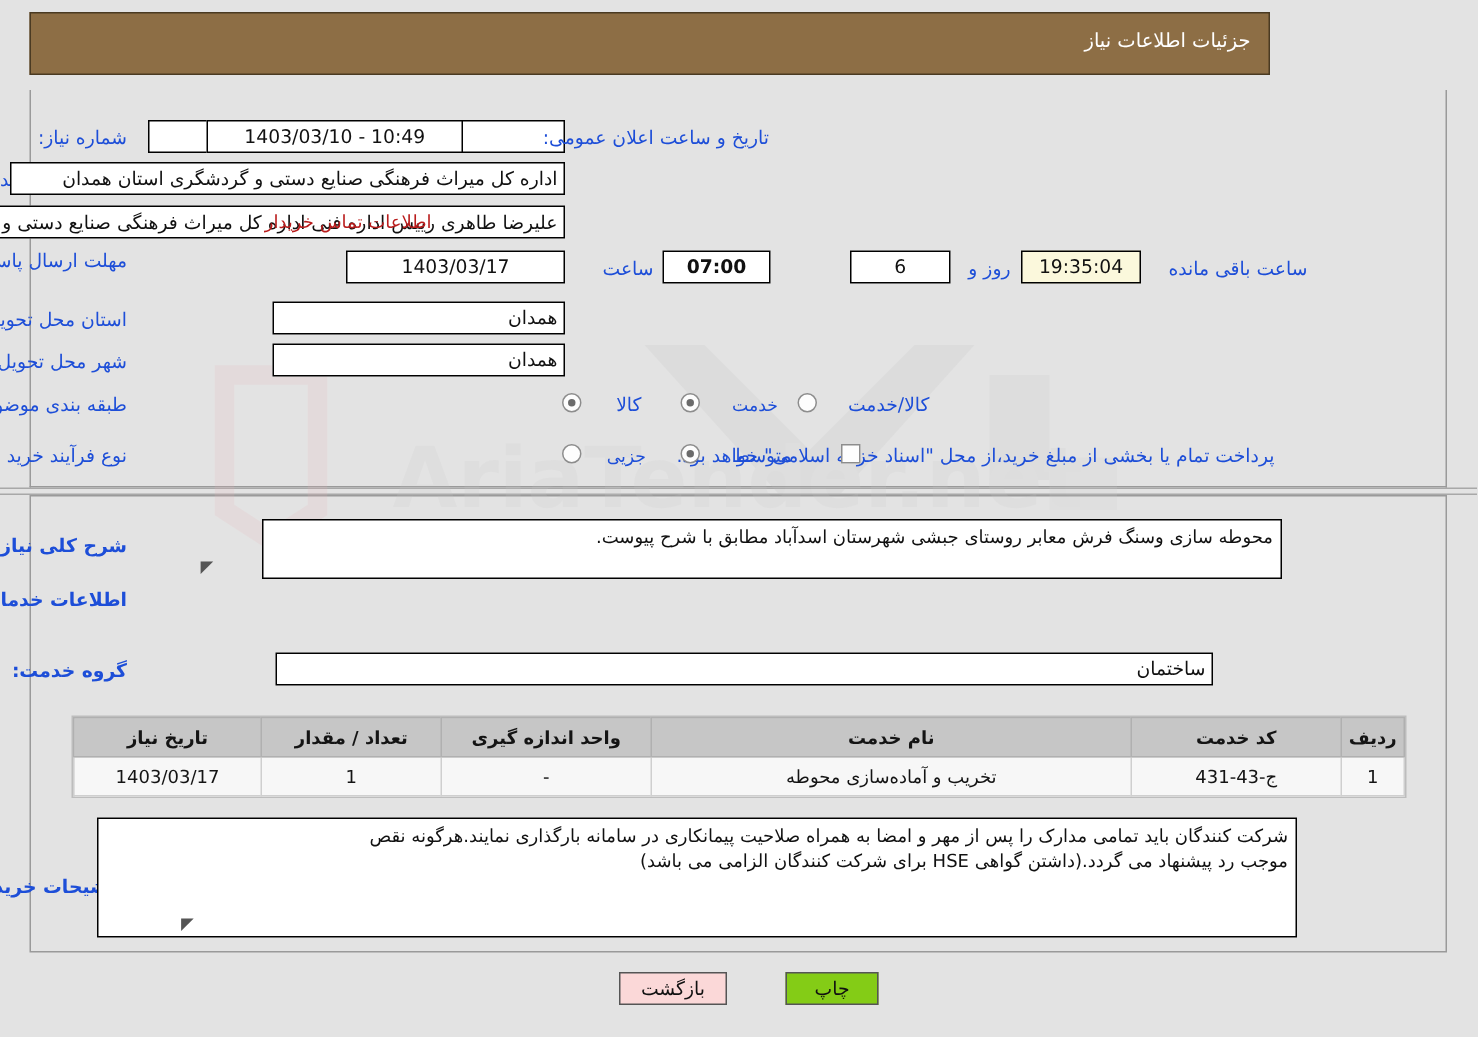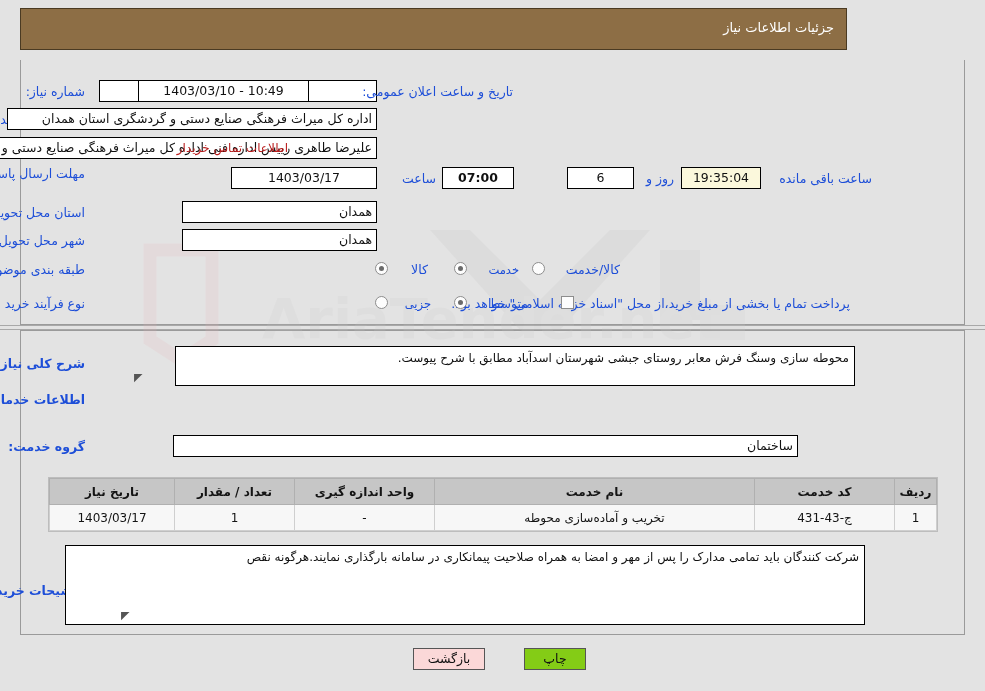--- a/index.html
+++ b/index.html
@@ -284,21 +284,21 @@
 
   <div class="frame2"></div>
 
   <div class="lbl b" style="right:900px; top:356px;">شرح کلی نیاز:</div>
   <div class="ta" style="right:130px; left:175px; top:346px; width:680px; height:40px;">محوطه سازی وسنگ فرش معابر روستای جبشی شهرستان اسدآباد مطابق با شرح پیوست.</div>
   <div class="grip" style="right:843px; top:372px;">◥</div>
 
   <div class="lbl b" style="right:900px; top:392px;">اطلاعات خدمات مورد نیاز</div>
 
   <div class="lbl b" style="right:900px; top:439px;">گروه خدمت:</div>
-  <div class="ip rt" style="right:187px; left:175px; top:435px; width:625px;">ساختمان</div>
+  <div class="ip rt" style="right:176px; left:175px; top:435px; width:625px;">ساختمان</div>
 
   <div class="tblwrap">
     <table class="t">
       <thead>
         <tr>
           <th style="width:42px;">ردیف</th>
           <th style="width:140px;">کد خدمت</th>
           <th>نام خدمت</th>
           <th style="width:140px;">واحد اندازه گیری</th>
           <th style="width:120px;margin-left:37px;">تعداد / مقدار</th>
@@ -314,19 +314,20 @@
           <td>1</td>
           <td class="ltr">1403/03/17</td>
         </tr>
       </tbody>
     </table>
   </div>
 
   <div class="lbl b" style="right:900px; top:583px;">توضیحات خریدار:</div>
   <div class="ta" style="right:120px; left:65px; top:545px; width:800px; height:80px;">
     <div>شرکت کنندگان باید تمامی مدارک را پس از مهر و امضا به همراه صلاحیت پیمانکاری در سامانه بارگذاری نمایند.هرگونه نقص</div>
+    <div>موجب رد پیشنهاد می گردد.(داشتن گواهی HSE برای شرکت کنندگان الزامی می باشد)</div>
   </div>
   <div class="grip" style="right:856px; top:610px;">◥</div>
 
   <div class="btn print" style="right:399px; top:648px; width:62px;">چاپ</div>
   <div class="btn back" style="right:500px; top:648px; width:72px;">بازگشت</div>
 
 </div>
 
 </body></html>

